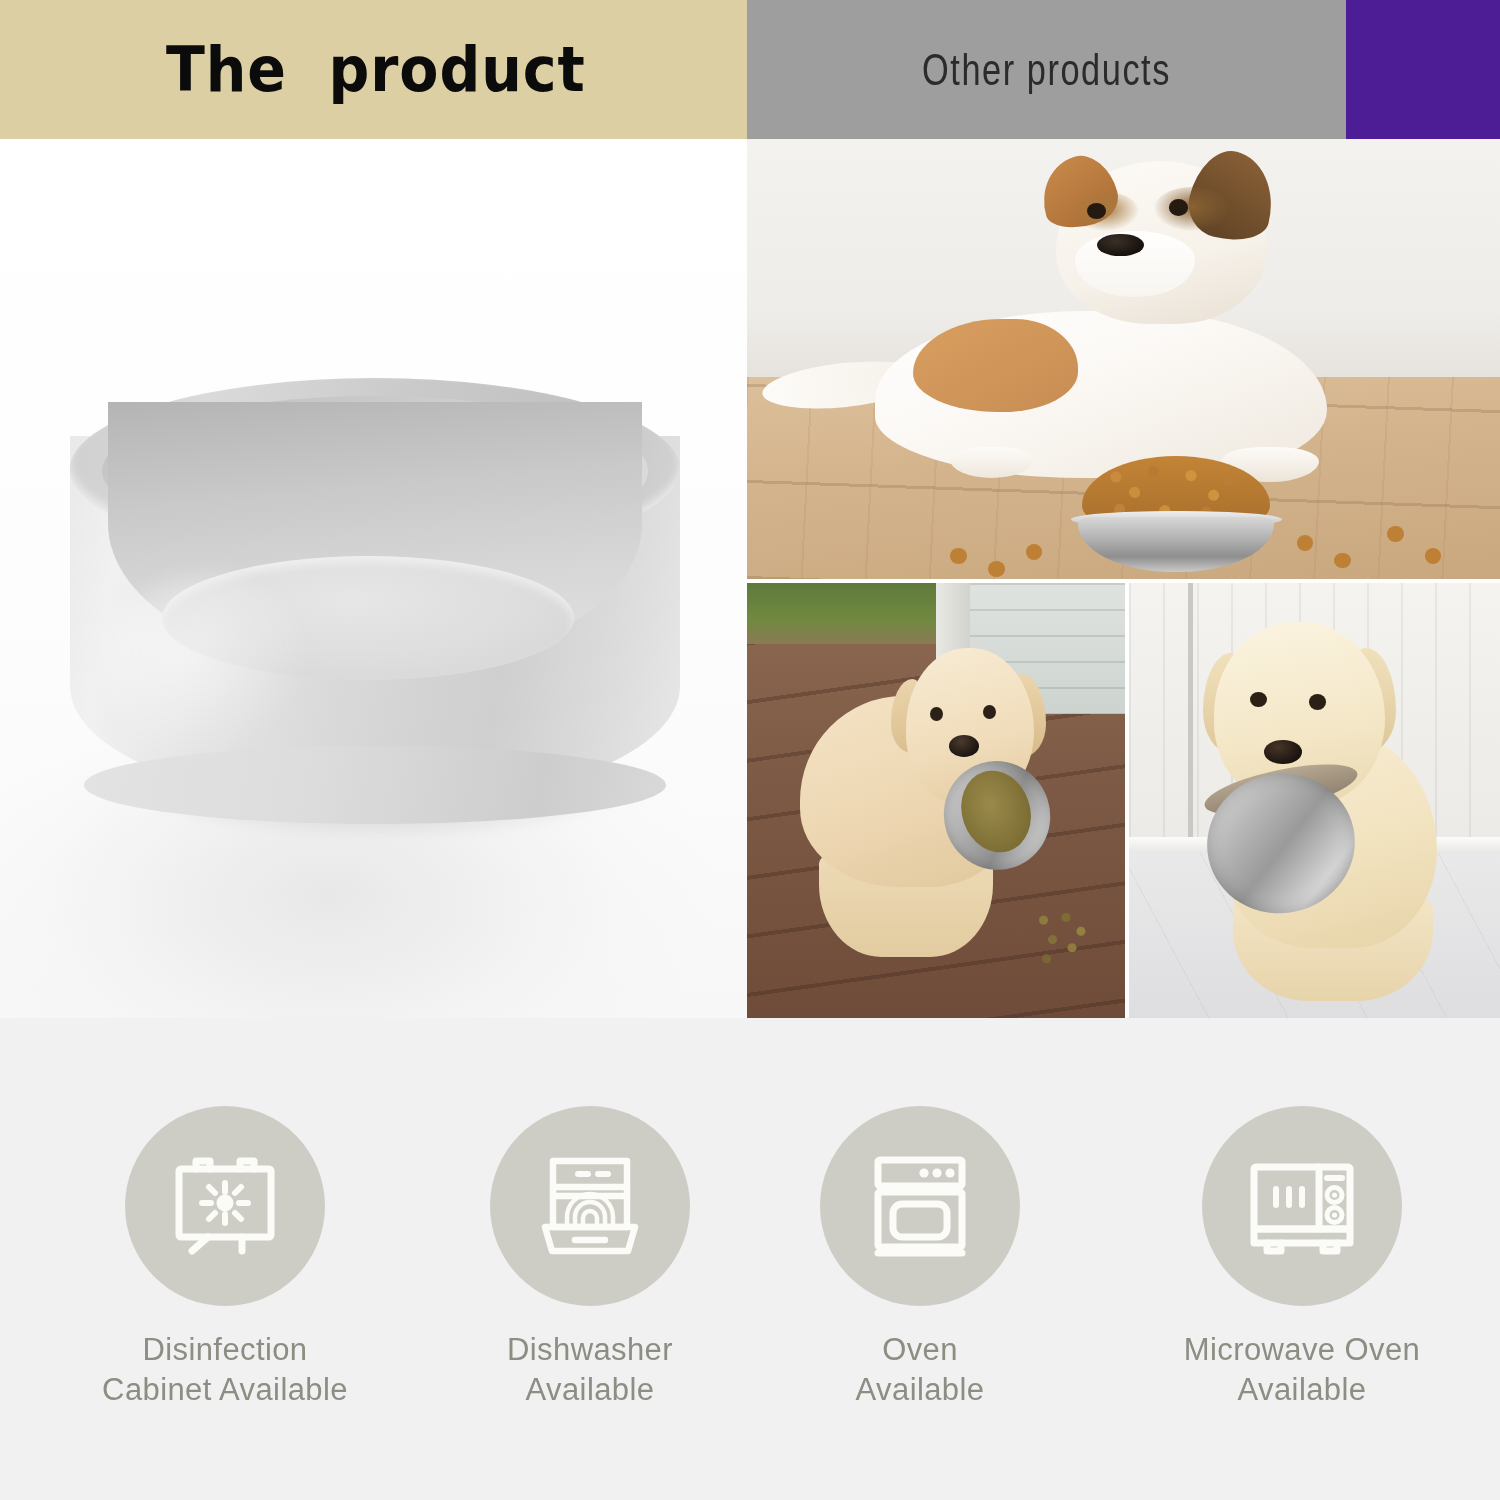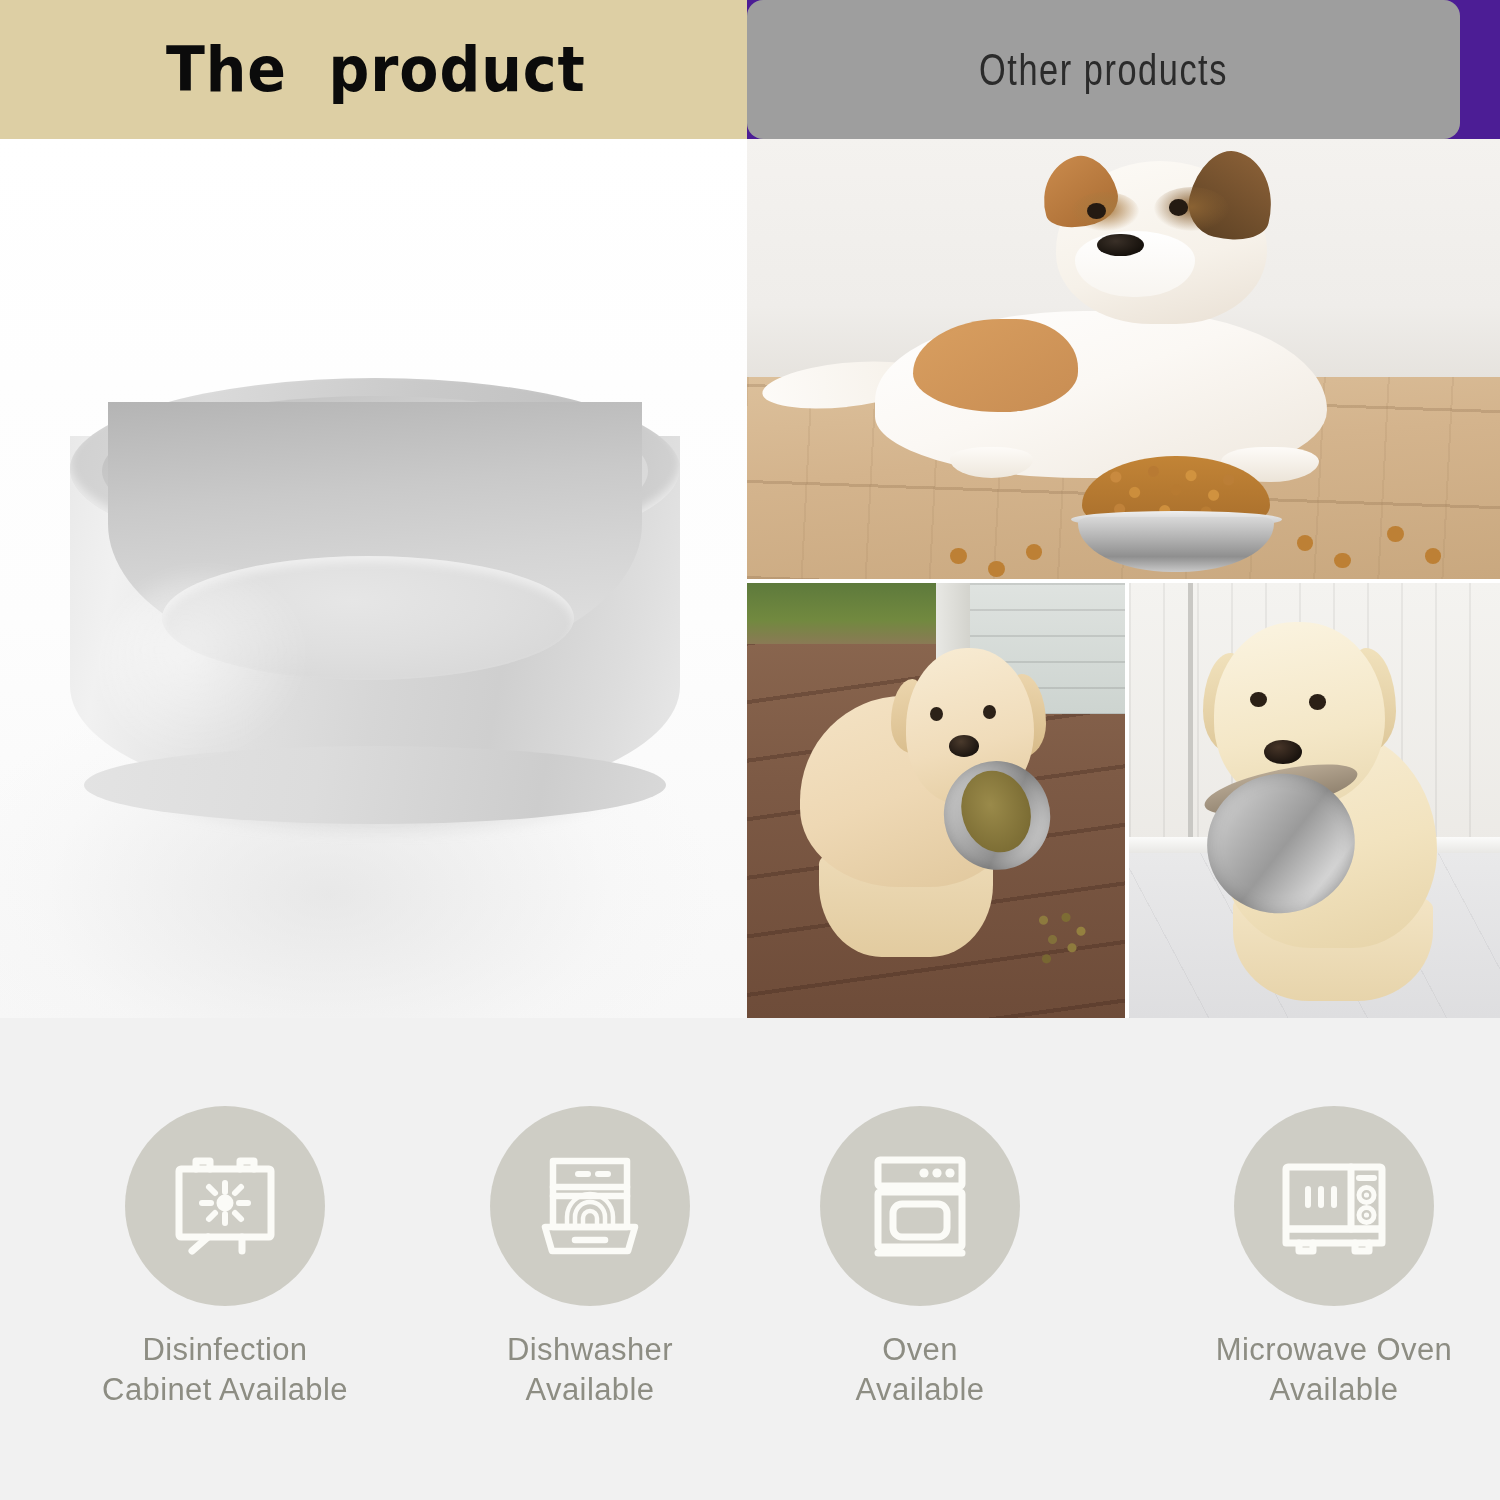--- a/index.html
+++ b/index.html
@@ -37,26 +37,25 @@
     font-size: 62px;
     color: #0b0b0b;
     letter-spacing: 1px;
     transform: scaleX(0.92);
     white-space: pre;
     padding-left: 6px;
   }
   .hdr-right {
     position: absolute;
     left: 747px; top: 0;
-    width: 713px; height: 139px;
+    width: 599px; height: 139px;
     background: #9e9e9e;
     display: flex;
     align-items: center;
     justify-content: center;
-    border-radius: 16px;
   }
   .hdr-right-text {
     font-family: "Liberation Sans", sans-serif;
     font-weight: 400;
     font-size: 44px;
     color: #2b2b2b;
     letter-spacing: 2px;
     transform: scaleX(0.78);
   }
 
@@ -439,21 +438,21 @@
     position: absolute;
     top: 88px;
     width: 300px;
     display: flex;
     flex-direction: column;
     align-items: center;
   }
   .feature.f1 { left: 75px; }
   .feature.f2 { left: 440px; }
   .feature.f3 { left: 770px; }
-  .feature.f4 { left: 1184px; }
+  .feature.f4 { left: 1152px; }
 
   .circle {
     width: 200px; height: 200px;
     border-radius: 50%;
     background: #cecdc5;
     display: flex;
     align-items: center;
     justify-content: center;
   }
   .circle svg { display: block; }

